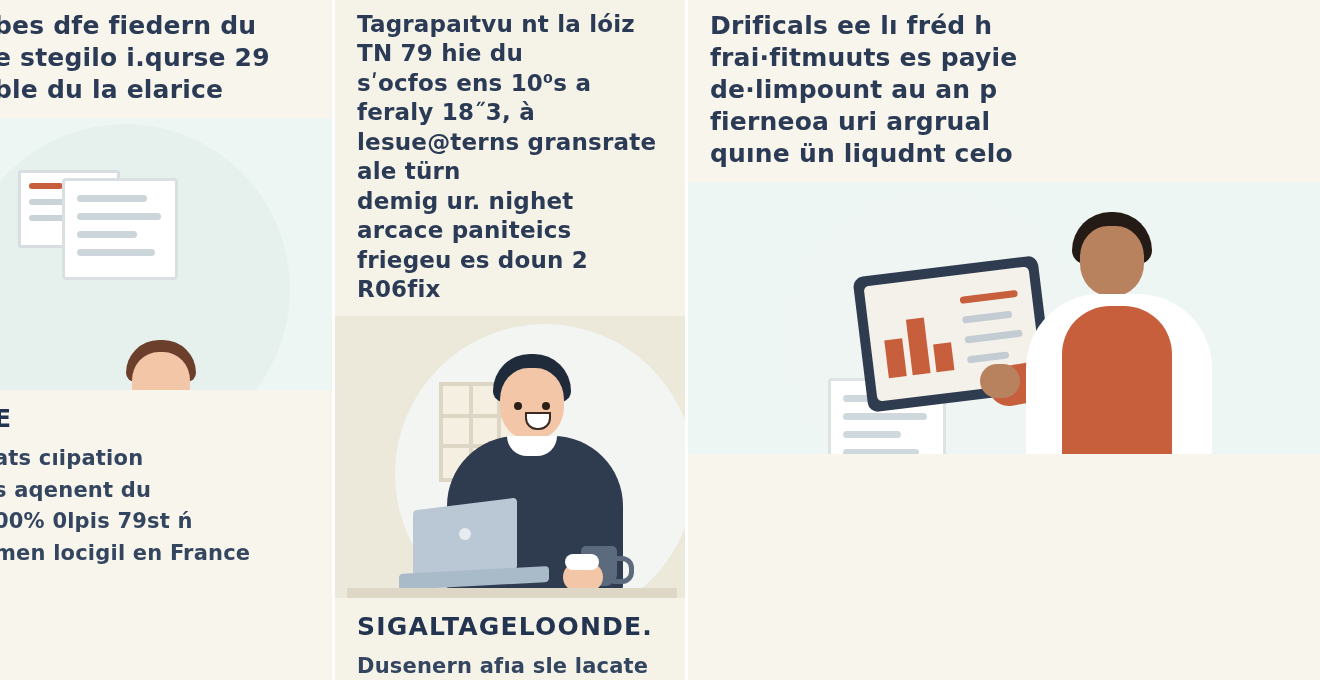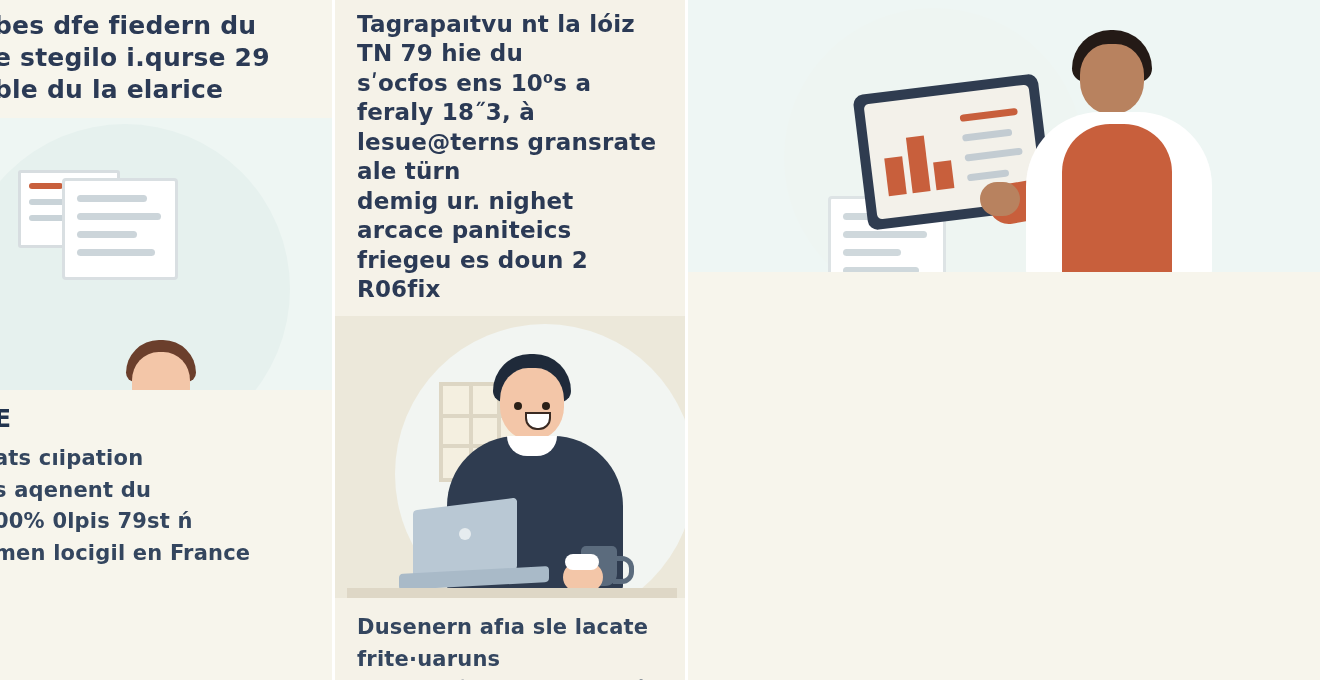--- a/index.html
+++ b/index.html
@@ -330,28 +330,36 @@
 
       <div class="shape s2-mug-handle"></div>
       <div class="shape s2-mug"></div>
       <div class="shape s2-hand-right"></div>
       <div class="shape s2-cuff"></div>
 
       <div class="shape s2-desk"></div>
     </div>
 
     <div class="text-block bottom-text">
+      <p class="subhead">SIGALTAGELOONDE.</p>
       <p class="body-text">Dusenern afıa sle lacate frite·uaruns
 stecitiesʹrieta gornerisé en anavates
 de pe pluiler duense.</p>
     </div>
   </div>
 
   <div class="panel panel-right">
 
+    <div class="text-block top-text">
+      <p class="heading clip-right">Drificals ee lı fréd h
+frai·fitmuuts es payiе
+de·limpount au an p
+fierneoа uri argrual
+quıne ün liqudnt сelo</p>
+    </div>
 
     <div class="illus illus-right">
       <div class="circle-bg s3-circle"></div>
 
       <div class="shape s3-doc">
         <div class="s3-doc-line" style="left:12px; top:14px; width:70px;"></div>
         <div class="s3-doc-line" style="left:12px; top:32px; width:84px;"></div>
         <div class="s3-doc-line" style="left:12px; top:50px; width:58px;"></div>
         <div class="s3-doc-line" style="left:12px; top:68px; width:76px;"></div>
       </div>

